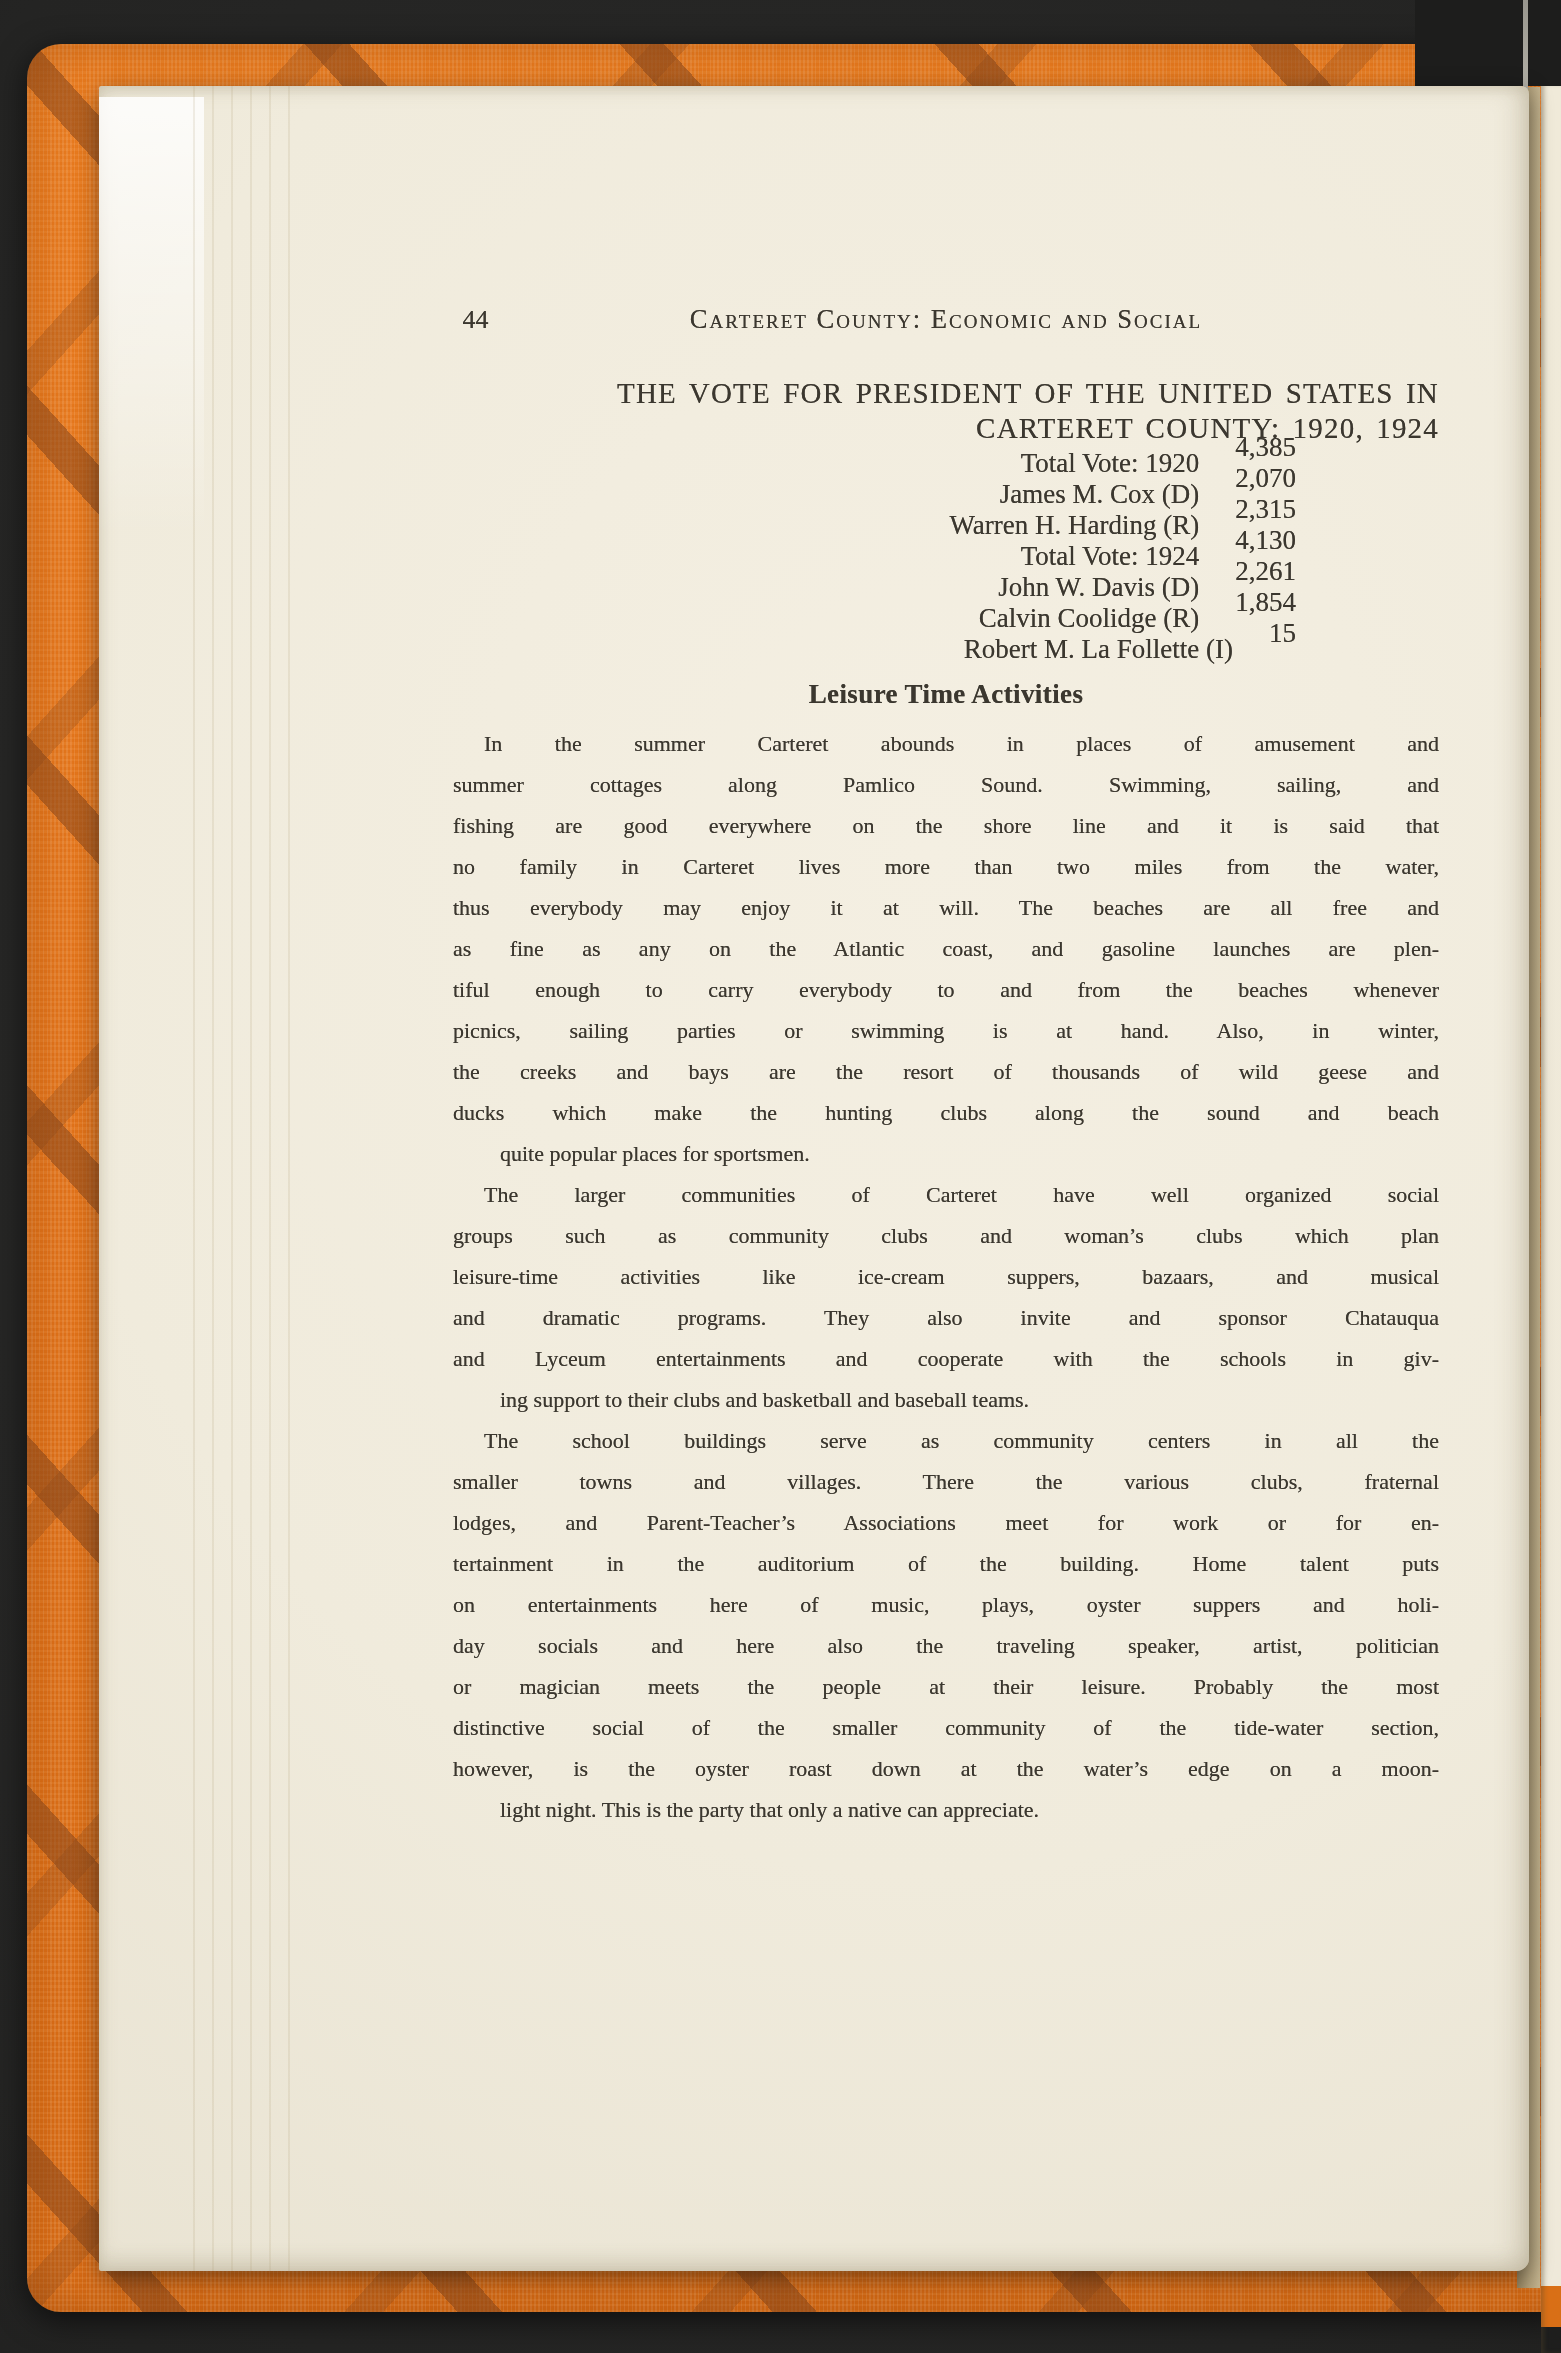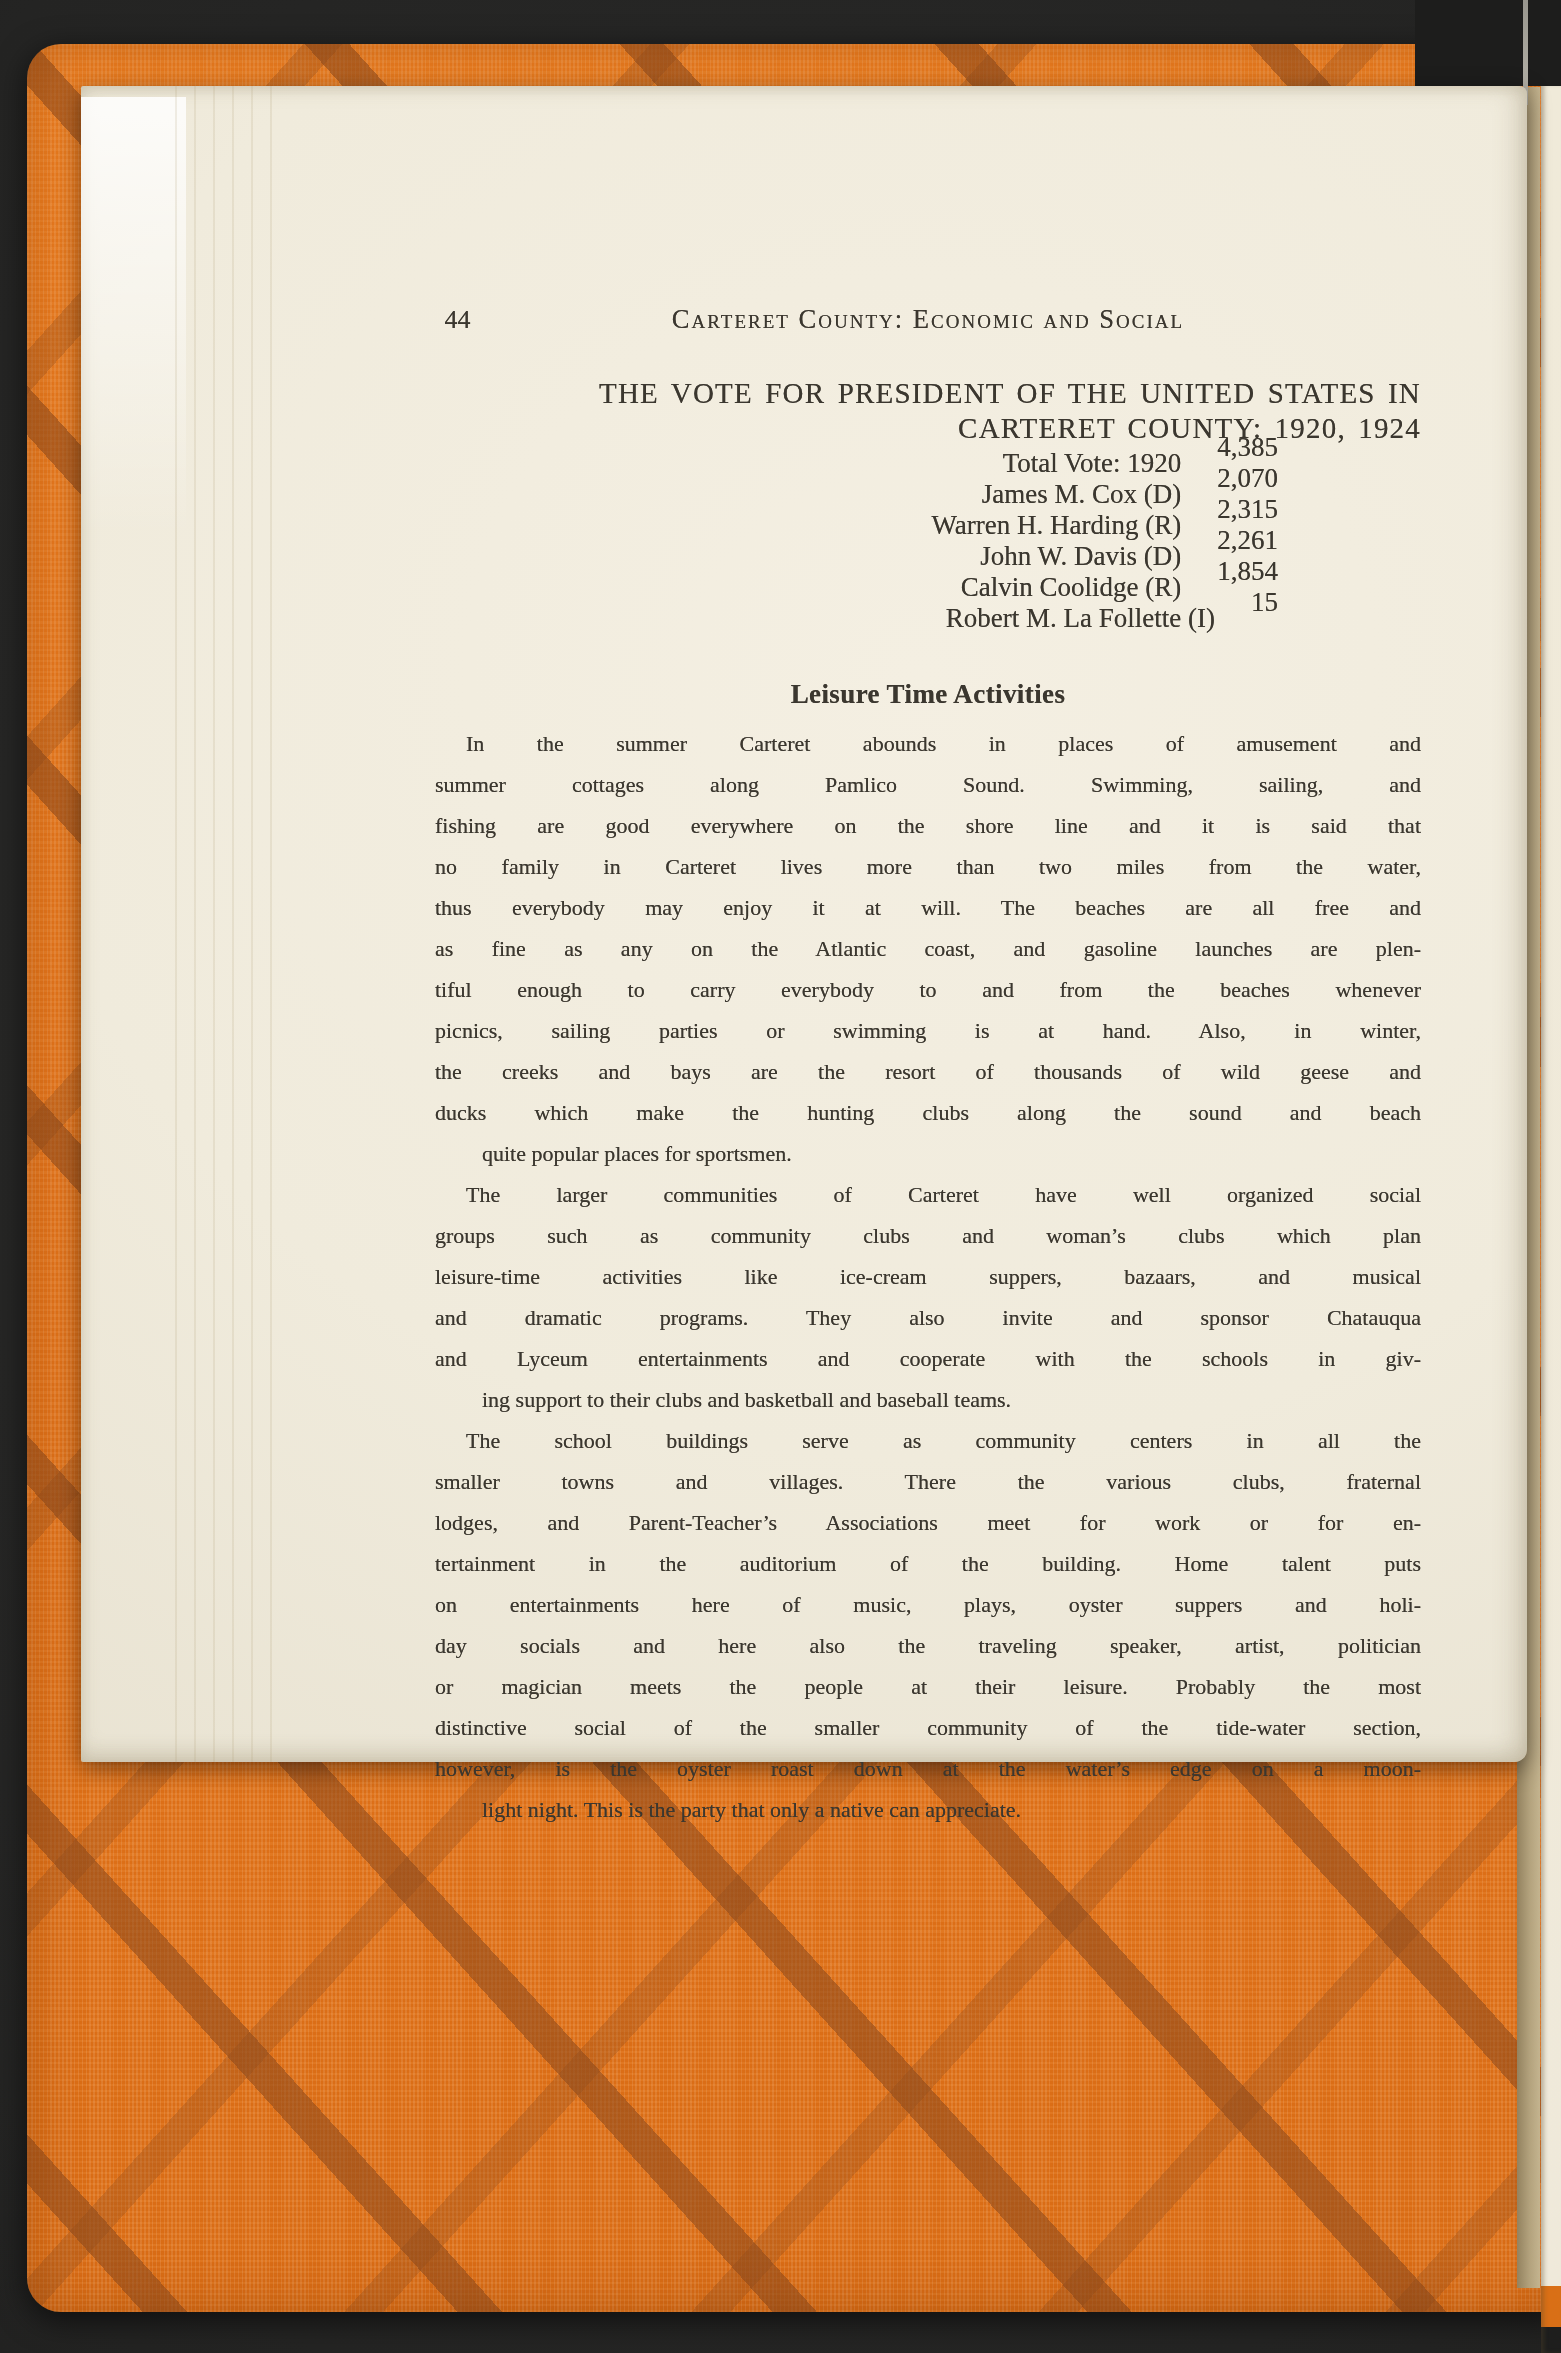--- a/index.html
+++ b/index.html
@@ -19,25 +19,25 @@
   
   .fore-gap{position:absolute;left:1517px;top:87px;width:23.4px;height:2201px;
             background:linear-gradient(90deg,#93825f 0%,#b3a27d 55%,#c4b48f 100%);}
   .right-pages{position:absolute;left:1541px;top:84px;width:21px;height:2269px;
                background:linear-gradient(180deg,#f0ead9 0px,#efe9da 2202px,#d96f16 2202px,#d96f16 2243px,#1e1e1d 2243px,#1e1e1d 100%);
                box-shadow:inset 3.1px 0 4.7px rgba(90,75,45,.35);}
   .corner-dark{position:absolute;left:1415px;top:0;width:147px;height:86px;background:#1d1d1c;}
   .corner-dark::after{content:"";position:absolute;right:34px;top:0;width:5.5px;height:105px;
                       background:linear-gradient(180deg,#98968e,#b7b4aa);}
   
-  .page{position:absolute;left:81px;top:86px;width:1430px;height:1676px;
+  .page{position:absolute;left:99px;top:86px;width:1430px;height:2185px;
         border-radius:2.3px 7.8px 12.5px 2.3px;
         background:radial-gradient(ellipse 120% 90% at 58% 35%, #f4efe2 0%, #f0ebdc 52%, #e8e2d1 94%);
         box-shadow:inset -12.5px 0 23.4px rgba(120,105,70,.18), inset 0 -9.4px 20px rgba(120,105,70,.16),
-                   inset 0 4.7px 11px rgba(120,105,70,.10), 0 6.2px 23.4px rgba(0,0,0,.45);padding-left:16px;}
+                   inset 0 4.7px 11px rgba(120,105,70,.10), 0 6.2px 23.4px rgba(0,0,0,.45);}
   .flyleaf{position:absolute;left:0;top:11px;width:105px;height:437px;
            background:linear-gradient(180deg, rgba(255,255,255,.85) 0%, rgba(255,255,255,.35) 60%, rgba(255,255,255,0) 100%);}
   .edge-lines{position:absolute;left:94px;top:0;width:98px;height:100%;
               background:repeating-linear-gradient(90deg, rgba(170,152,110,.16) 0 1.6px, rgba(0,0,0,0) 1.6px 19px);}
   
   .content{position:absolute;left:354px;top:209px;width:986px;color:#3b372f;}
   .head-row{position:absolute;top:7.8px;left:0;width:100%;height:36px;}
   .pagenum{position:absolute;left:9.4px;top:0;font-size:26px;line-height:33px;}
   .running{display:block;text-align:center;font-variant:small-caps;font-size:26.6px;line-height:33px;letter-spacing:2px;}
   .table-title{position:absolute;top:81px;left:0;width:100%;text-align:right;
@@ -84,20 +84,24 @@
             <span class="vote-value">4,385</span>
           </div>
           <div class="vote-row indent">
             <span class="vote-label">James M. Cox (D)</span>
             <span class="vote-value">2,070</span>
           </div>
           <div class="vote-row indent">
             <span class="vote-label">Warren H. Harding (R)</span>
             <span class="vote-value">2,315</span>
           </div>
+          <div class="vote-row">
+            <span class="vote-label">Total Vote: 1924</span>
+            <span class="vote-value">4,130</span>
+          </div>
           <div class="vote-row indent">
             <span class="vote-label">John W. Davis (D)</span>
             <span class="vote-value">2,261</span>
           </div>
           <div class="vote-row indent">
             <span class="vote-label">Calvin Coolidge (R)</span>
             <span class="vote-value">1,854</span>
           </div>
           <div class="vote-row indent">
             <span class="vote-label">Robert M. La Follette (I)</span>

